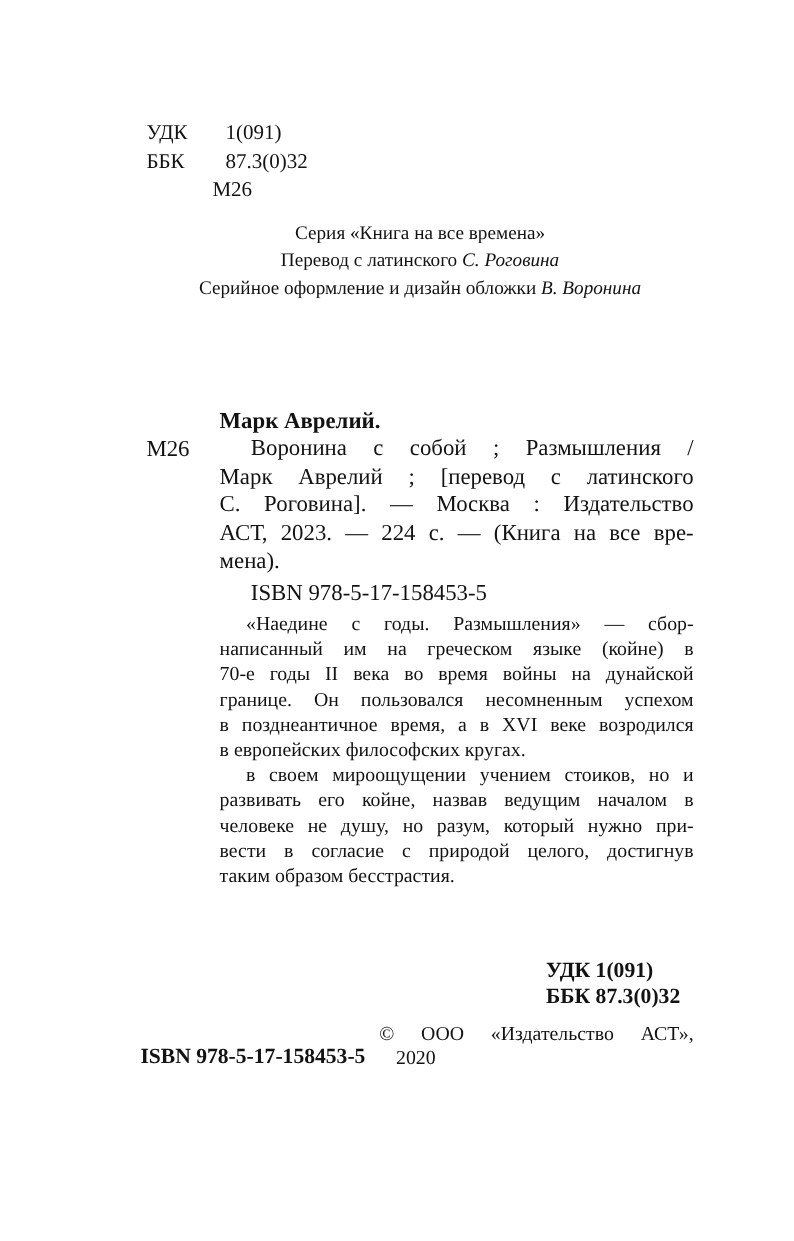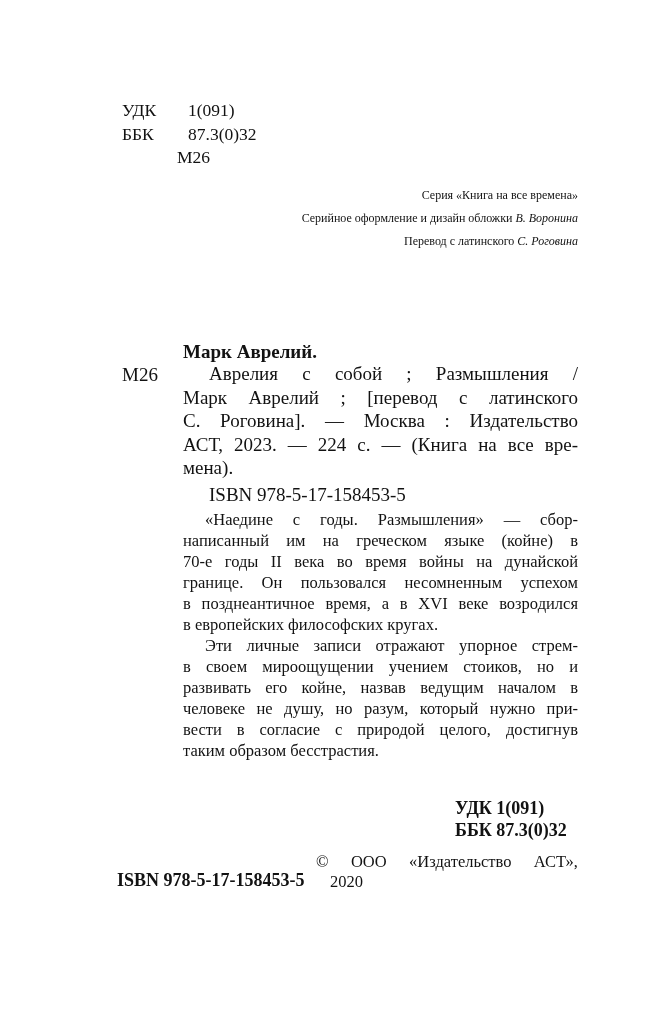--- a/index.html
+++ b/index.html
@@ -13,22 +13,22 @@
     overflow:hidden;
   }
   .abs{position:absolute;}
 
   
   .top-codes{left:122px;top:99px;font-size:17.5px;line-height:23.5px;}
   .code-label{display:inline-block;width:66px;}
   .code-m26{padding-left:55px;}
 
   
-  .series{left:122px;top:184px;width:456px;text-align:right;
-          font-size:12px;line-height:22.8px;}
+  .series{left:122px;top:184px;width:456px;text-align:center;
+          font-size:16px;line-height:22.8px;}
   .series i{font-family:"Liberation Serif","DejaVu Serif",serif;}
 
   
   .author-heading{left:183px;top:341px;font-size:19px;font-weight:bold;}
   .m26-margin{left:122px;top:364px;font-size:19px;}
   .catalog{left:183px;top:362px;width:395px;font-size:19px;line-height:23.5px;}
   .isbn-mid{left:209px;top:484px;font-size:19px;}
 
   
   .annotation{left:183px;top:509px;width:395px;font-size:16.5px;line-height:21px;}
@@ -57,52 +57,51 @@
     </div>
     <div>
       <span class="code-label">ББК</span><span>87.3(0)32</span>
     </div>
     <div class="code-m26">М26</div>
   </div>
 
   <div class="abs series">
     <div>Серия «Книга на все времена»</div>
     <div>
-      <span>Серийное оформление и дизайн обложки </span><i>В. Воронина</i>
+      <span>Перевод с латинского </span><i>С. Роговина</i>
     </div>
     <div>
-      <span>Перевод с латинского </span><i>С. Роговина</i>
+      <span>Серийное оформление и дизайн обложки </span><i>В. Воронина</i>
     </div>
   </div>
 
   <div class="abs author-heading">Марк Аврелий.</div>
 
   <div class="abs m26-margin">М26</div>
 
   <div class="abs catalog indent-first">
-      <div class="jline">Аврелия с собой ; Размышления /</div>
+      <div class="jline">Воронина с собой ; Размышления /</div>
       <div class="jline">Марк Аврелий ; [перевод с латинского</div>
       <div class="jline">С. Роговина]. — Москва : Издательство</div>
       <div class="jline">АСТ, 2023. — 224 с. — (Книга на все вре-</div>
       <div class="jline jlast">мена).</div>
     </div>
 
   <div class="abs isbn-mid">ISBN 978-5-17-158453-5</div>
 
   <div class="abs annotation">
     <div class="indent-first">
         <div class="jline">«Наедине с годы. Размышления» — сбор-</div>
         <div class="jline">написанный им на греческом языке (койне) в</div>
         <div class="jline">70-е годы II века во время войны на дунайской</div>
         <div class="jline">границе. Он пользовался несомненным успехом</div>
         <div class="jline">в позднеантичное время, а в XVI веке возродился</div>
         <div class="jline jlast">в европейских философских кругах.</div>
       </div>
     <div class="indent-first">
-        <div class="jline">Эти личные записи отражают упорное стрем-</div>
         <div class="jline">в своем мироощущении учением стоиков, но и</div>
         <div class="jline">развивать его койне, назвав ведущим началом в</div>
         <div class="jline">человеке не душу, но разум, который нужно при-</div>
         <div class="jline">вести в согласие с природой целого, достигнув</div>
         <div class="jline jlast">таким образом бесстрастия.</div>
       </div>
   </div>
 
   <div class="abs footer-codes">
     <div>УДК 1(091)</div>

